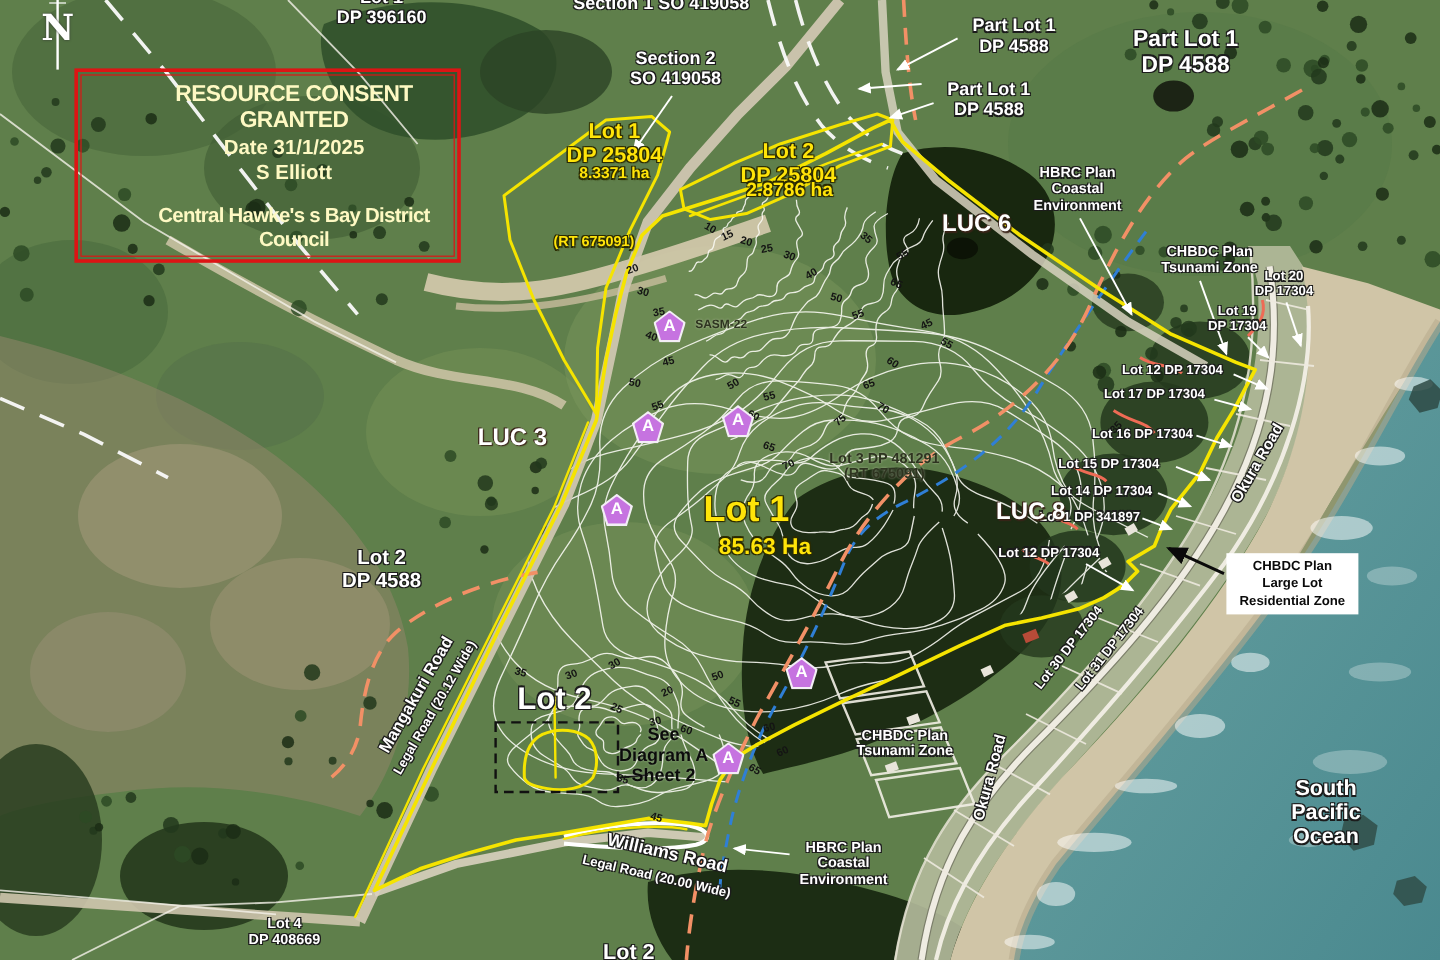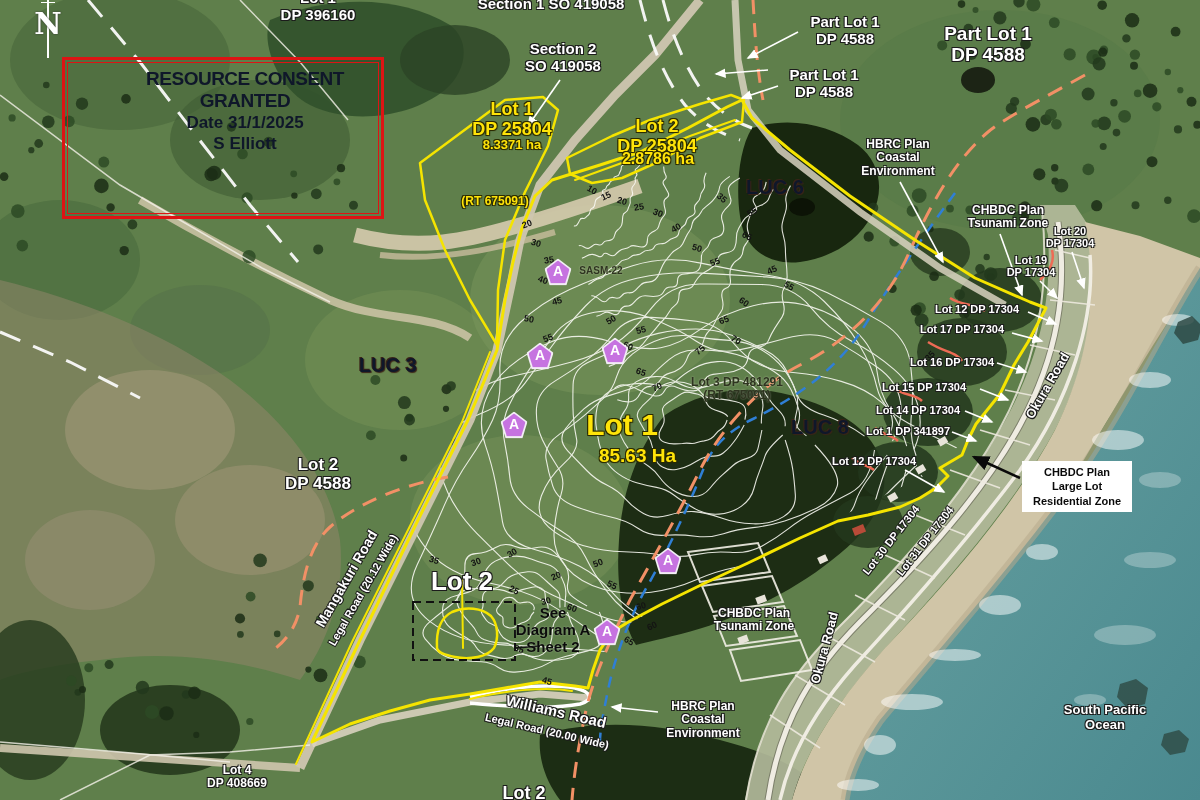--- a/index.html
+++ b/index.html
@@ -3,35 +3,35 @@
 <meta charset="utf-8">
 <style>
   html,body{margin:0;padding:0;background:#222;}
   #stage{position:relative;width:1200px;height:800px;overflow:hidden;
          font-family:"Liberation Sans",sans-serif;background:#5f7f4b;}
   #stage svg{position:absolute;left:0;top:0;}
   .lbl{position:absolute;font-weight:bold;white-space:pre-line;text-align:center;
        line-height:1.12;pointer-events:none;}
   .w{color:#ffffff;text-shadow:-1px -1px 0 #1c1c1c,1px -1px 0 #1c1c1c,-1px 1px 0 #1c1c1c,1px 1px 0 #1c1c1c;}
   .y{color:#ffe409;text-shadow:-1px -1px 0 #2b2b00,1px -1px 0 #2b2b00,-1px 1px 0 #2b2b00,1px 1px 1px #2b2b00;}
-  .o{color:#0f172a;text-shadow:-1px -1px 0 #3a2318,1px 1px 1px #3a2318;}
+  .o{color:#ffffff;text-shadow:-1px -1px 0 #3a2318,1px 1px 1px #3a2318;margin-left:39px;}
   .dk{color:#2e3420;text-shadow:0 0 2px rgba(235,235,215,.55);}
   .k{color:#0b0b0b;text-shadow:0 0 2px rgba(255,255,255,.35);}
   .clbl{position:absolute;font-weight:bold;font-size:9px;color:#141414;pointer-events:none;}
   .marker{position:absolute;width:27px;height:27px;transform:translate(-50%,-50%);
           clip-path:polygon(50% 0,100% 38%,81% 100%,19% 100%,0 38%);background:#f3eef6;}
   .marker .inner{position:absolute;left:2px;top:2px;right:2px;bottom:2px;
           clip-path:polygon(50% 0,100% 38%,81% 100%,19% 100%,0 38%);background:#c673e0;}
   .marker span{position:absolute;left:0;top:4px;width:100%;text-align:center;
           color:#fff;font-weight:bold;font-size:14px;}
   #consent-box{position:absolute;left:62px;top:57px;width:312px;height:152px;
           border:3px solid #dd1414;padding:2px;}
   #consent-box .inner-border{position:absolute;left:2px;top:2px;right:2px;bottom:2px;
           border:1px solid #dd1414;}
-  #consent-box div{position:relative;color:#0f172a;font-weight:bold;text-align:center;padding-left:44px;}
+  #consent-box div{position:relative;color:#fef9c3;font-weight:bold;text-align:center;padding-left:44px;}
   #cb-title{font-size:19px;margin-top:6px;letter-spacing:-.5px;}
   #cb-no{font-size:17px;margin-top:26px;}
   #cb-date{font-size:17px;margin-top:1px;}
   #cb-appl{font-size:17px;margin-top:1px;}
   #cb-council{font-size:17px;margin-top:16px;letter-spacing:-.6px;}
   #zone-box{position:absolute;left:1022px;top:461px;width:106px;padding:4px 2px;
           background:#fff;color:#0a0a0a;font-weight:bold;font-size:11px;line-height:1.3;
           text-align:center;white-space:pre-line;}
   #north{position:absolute;left:28px;top:0;width:40px;height:60px;}
   #north .rod{position:absolute;left:19px;top:0;width:2px;height:58px;background:#fff;}
@@ -407,20 +407,21 @@
     <div class="rod"></div>
       <div class="tick"></div>
     <div class="n">N</div>
   </div>
 
   <div id="consent-box">
     <div class="inner-border"></div>
     <div id="cb-title">RESOURCE CONSENT GRANTED</div>
     <div id="cb-date">Date 31/1/2025</div>
     <div id="cb-appl">S Elliott</div>
+    <div id="cb-council">Central Hawke's s Bay District Council</div>
   </div>
 
   <div id="zone-box">CHBDC Plan
 Large Lot
 Residential Zone</div>
 
   <div id="label-layer">
       <div class="lbl w" style="left: 318px; top: 7px; font-size: 15px; transform: translate(-50%, -50%);">Lot 1
 DP 396160</div>
       <div class="lbl w" style="left: 551px; top: 4px; font-size: 15px; transform: translate(-50%, -50%);">Section 1 SO 419058</div>
@@ -472,21 +473,21 @@
 Diagram A
 Sheet 2</div>
       <div class="lbl w" style="left: 754px; top: 620px; font-size: 12px; transform: translate(-50%, -50%);">CHBDC Plan
 Tsunami Zone</div>
       <div class="lbl w" style="left: 825px; top: 648px; font-size: 13px; transform: translate(-50%, -50%) rotate(-75deg);">Okura Road</div>
       <div class="lbl w" style="left: 556px; top: 712px; font-size: 15px; transform: translate(-50%, -50%) rotate(13deg);">Williams Road</div>
       <div class="lbl w" style="left: 547px; top: 731px; font-size: 11px; transform: translate(-50%, -50%) rotate(13deg);">Legal Road (20.00 Wide)</div>
       <div class="lbl w" style="left: 703px; top: 720px; font-size: 12px; transform: translate(-50%, -50%);">HBRC Plan
 Coastal
 Environment</div>
-      <div class="lbl w" style="left: 1105px; top: 677px; font-size: 13px; transform: translate(-50%, -50%); margin-top: 41px;">South Pacific
+      <div class="lbl w" style="left: 1105px; top: 677px; font-size: 18px; transform: translate(-50%, -50%);">South Pacific
 Ocean</div>
       <div class="lbl w" style="left: 237px; top: 777px; font-size: 12px; transform: translate(-50%, -50%);">Lot 4
 DP 408669</div>
       <div class="lbl w" style="left: 524px; top: 793px; font-size: 18px; transform: translate(-50%, -50%);">Lot 2</div>
       <div class="lbl w" style="left: 891px; top: 540px; font-size: 11px; transform: translate(-50%, -50%) rotate(-52deg);">Lot 30 DP 17304</div>
       <div class="lbl w" style="left: 925px; top: 541px; font-size: 11px; transform: translate(-50%, -50%) rotate(-52deg);">Lot 31 DP 17304</div>
       <div class="lbl dk" style="left: 601px; top: 271px; font-size: 10px; transform: translate(-50%, -50%);">SASM-22</div>
       <div class="clbl" style="left: 527px; top: 224px; transform: translate(-50%, -50%) rotate(-20deg);">20</div>
       <div class="clbl" style="left: 536px; top: 243px; transform: translate(-50%, -50%) rotate(15deg);">30</div>
       <div class="clbl" style="left: 549px; top: 260px; transform: translate(-50%, -50%) rotate(-10deg);">35</div>

